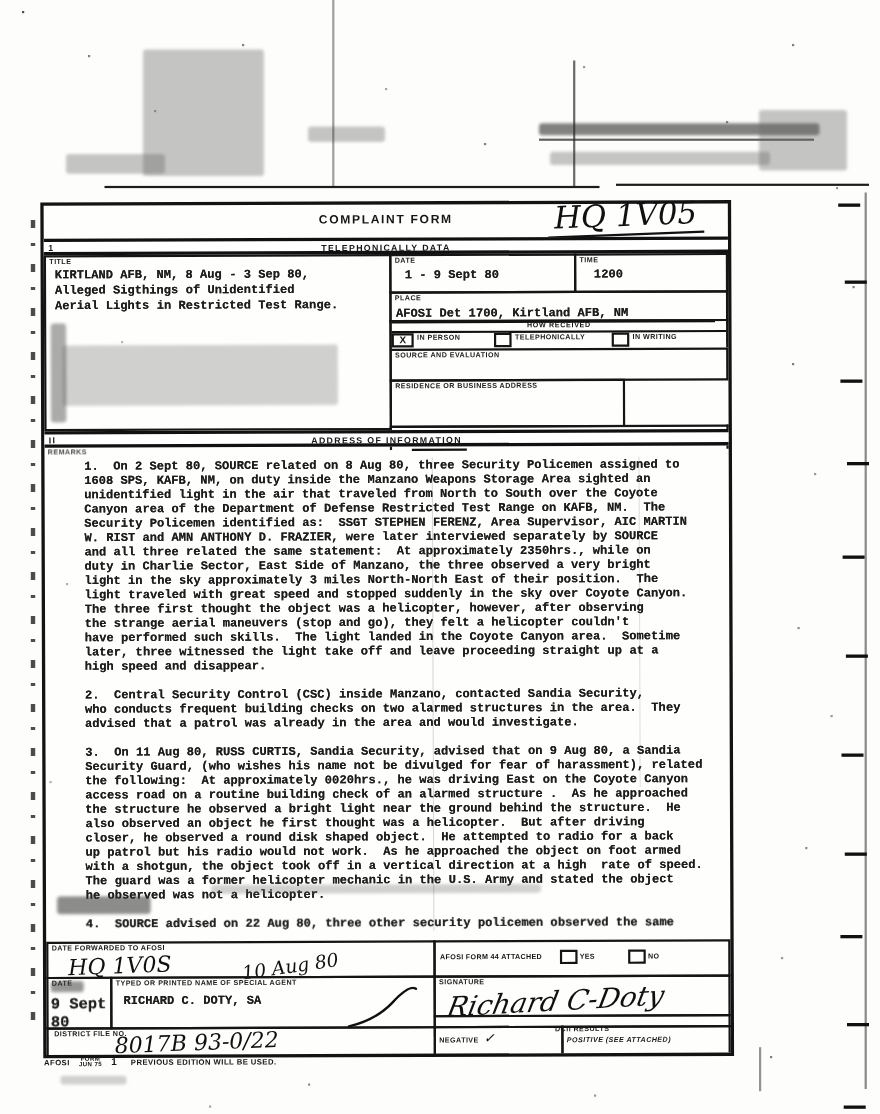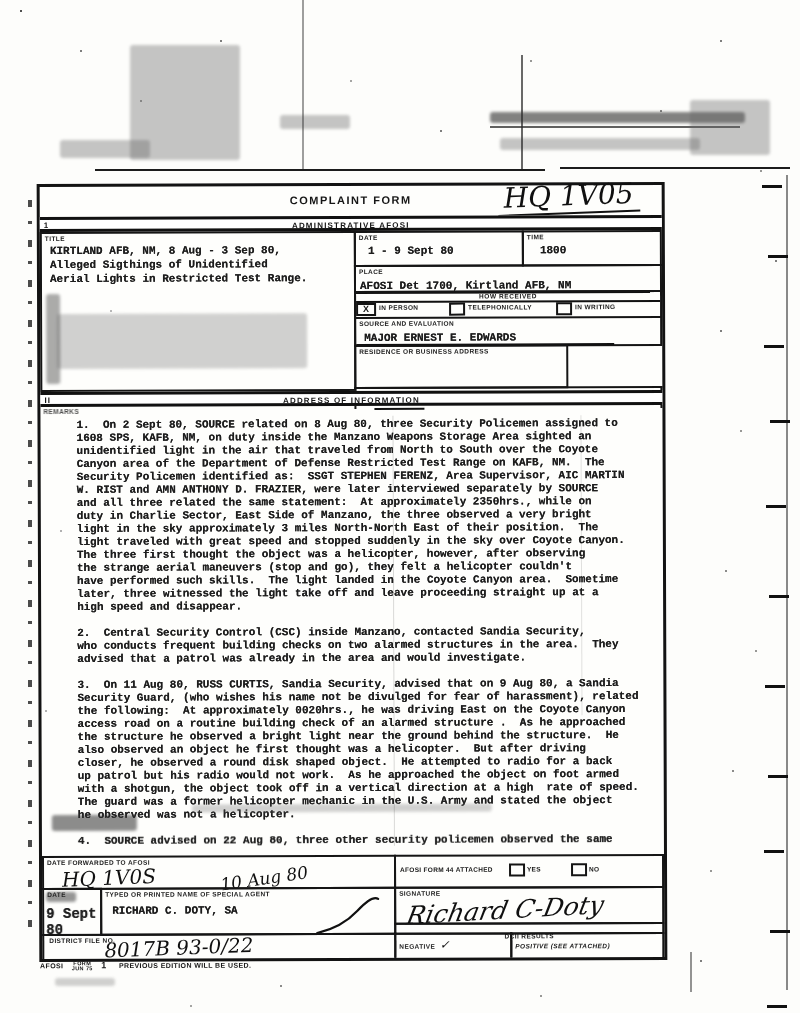--- a/index.html
+++ b/index.html
@@ -66,39 +66,39 @@
 
 <div id="form">
 
   <div class="abs" style="left:0;top:0;width:622px;height:30px">
     <div class="abs" style="left:0;width:622px;top:8px;text-align:center;font-size:11px;font-weight:bold;letter-spacing:1.5px">COMPLAINT FORM</div>
     <div class="abs hw" style="left:458px;top:-6px;font-size:28px;transform:rotate(-2deg);border-bottom:2px solid #111;padding:0 6px">HQ 1V05</div>
   </div>
 
   <div class="band abs" style="left:0;top:30px;width:622px;height:15px;padding-top:2px">
     <span class="num">1</span>
-    <span>ADMINISTRATIVE AFOSI</span>
+    <span>TELEPHONICALLY DATA</span>
   </div>
 
   <div class="cell" style="left:0;top:45px;width:316px;height:160px">
     <div class="lab">TITLE</div>
     <div class="type prewrap" style="padding:2px 4px 0 8px;line-height:14px">KIRTLAND AFB, NM, 8 Aug - 3 Sep 80,
 Alleged Sigthings of Unidentified
 Aerial Lights in Restricted Test Range.</div>
     <div class="smudge" style="left:15px;top:80px;width:250px;height:55px;opacity:.3"></div>
     <div class="smudge dark" style="left:4px;top:60px;width:14px;height:90px;opacity:.4"></div>
   </div>
 
   <div class="cell" style="left:314px;top:45px;width:170px;height:36px">
     <div class="lab">DATE</div>
     <div class="type" style="padding:4px 0 0 12px">1 - 9 Sept 80</div>
   </div>
   <div class="cell" style="left:482px;top:45px;width:140px;height:36px">
     <div class="lab">TIME</div>
-    <div class="type" style="padding:4px 0 0 16px">1800</div>
+    <div class="type" style="padding:4px 0 0 16px">1200</div>
   </div>
 
   <div class="cell" style="left:314px;top:79px;width:308px;height:28px">
     <div class="lab">PLACE</div>
     <div class="type" style="padding:1px 0 0 4px;border-bottom:2px solid #111;display:inline-block;min-width:290px">AFOSI Det 1700, Kirtland AFB, NM</div>
   </div>
 
   <div class="cell" style="left:314px;top:105px;width:308px;height:26px;border-bottom:none">
     <div style="text-align:center;font-size:6.5px;font-weight:bold;letter-spacing:.6px">HOW RECEIVED</div>
     <div style="display:flex;margin-top:1px;border-top:2px solid #111">
@@ -106,21 +106,20 @@
       <span class="lab" style="width:70px">IN PERSON</span>
       <span class="cbox"></span>
       <span class="lab" style="width:88px">TELEPHONICALLY</span>
       <span class="cbox"></span>
       <span class="lab">IN WRITING</span>
     </div>
   </div>
 
   <div class="cell" style="left:314px;top:131px;width:308px;height:30px">
     <div class="lab">SOURCE AND EVALUATION</div>
-    <div class="type" style="padding:1px 0 0 8px;border-bottom:2px solid #111;display:inline-block;min-width:250px">MAJOR ERNEST E. EDWARDS</div>
   </div>
 
   <div class="cell" style="left:314px;top:159px;width:214px;height:44px">
     <div class="lab">RESIDENCE OR BUSINESS ADDRESS</div>
   </div>
 
   <div class="cell" style="left:314px;top:201px;width:308px;height:22px;border-bottom:none">
     <div style="padding:4px 0 0 6px;font-size:7px;font-weight:bold">
       <span>CR</span>
       <span class="hw" style="font-size:13px;border-bottom:2px solid #111;padding:0 18px 0 14px">44</span>

